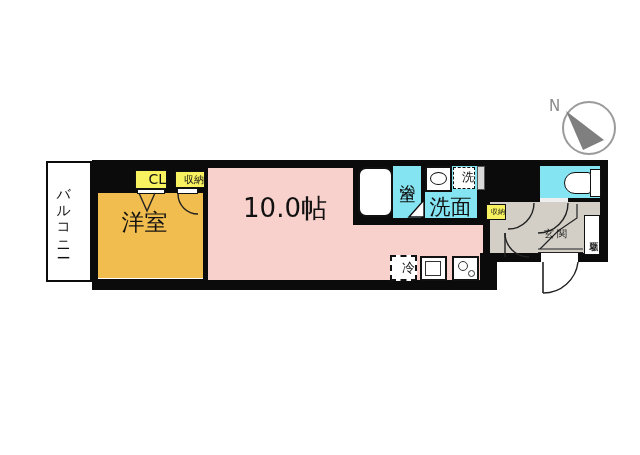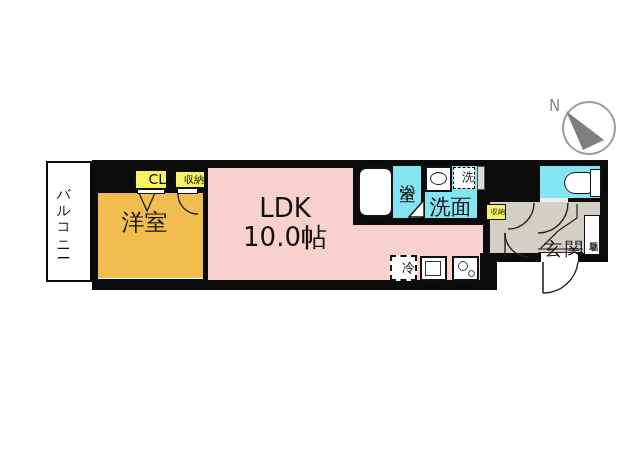--- a/index.html
+++ b/index.html
@@ -109,23 +109,22 @@
 
   <div class="lbl" style="left:549px;top:98px;font-size:15px;color:var(--compass-gray,#8a8a8a);">N</div>
 
   <div class="lbl vtext" style="left:56px;top:178px;font-size:14px;letter-spacing:2px;">バルコニー</div>
 
   <div class="lbl" style="left:98px;top:209px;width:93px;text-align:center;font-size:23px;">
     <div>洋室</div>
   </div>
 
   <div class="lbl" style="left:215px;top:194px;width:140px;text-align:center;font-size:26px;line-height:1.1;">
-    <div>LDK</div>
     <div>10.0帖</div>
   </div>
 
   <div class="lbl vtext" style="left:398px;top:172px;font-size:16px;letter-spacing:1px;">浴室</div>
 
   <div class="lbl" style="left:424px;top:195px;width:53px;text-align:center;font-size:21px;">洗面</div>
 
-  <div class="lbl" style="left:544px;top:239px;font-size:18px;letter-spacing:3px;">玄関</div>
+  <div class="lbl" style="left:544px;top:228px;font-size:10px;letter-spacing:3px;">玄関</div>
 
 </div>
 
 </body></html>

